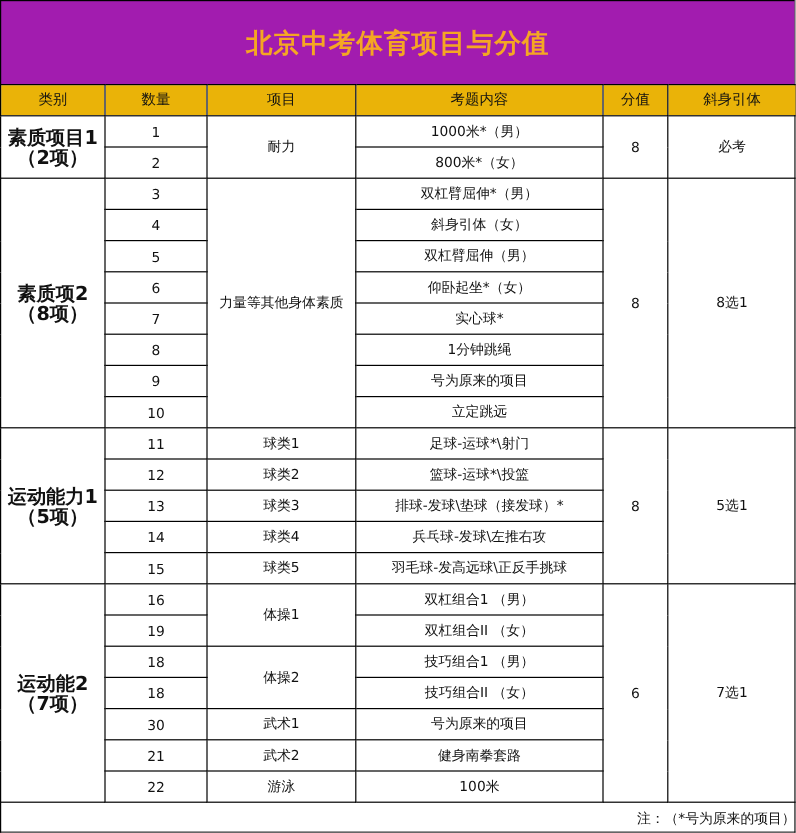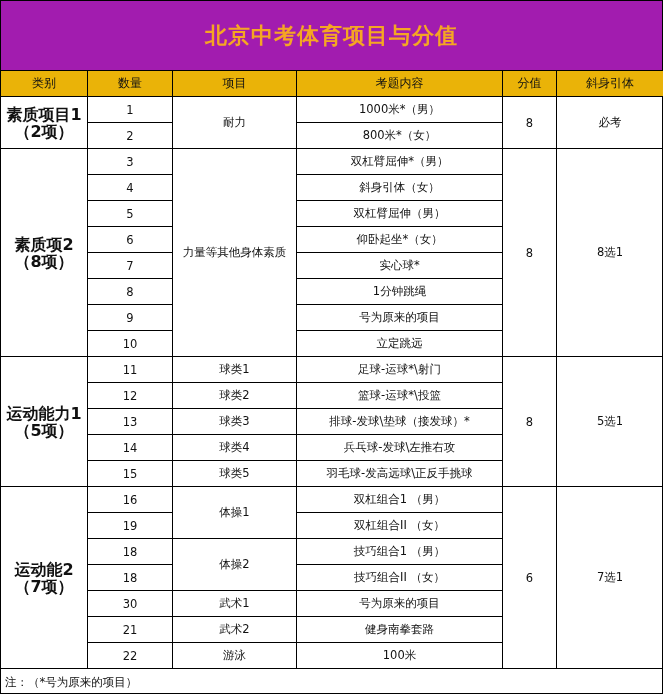--- a/index.html
+++ b/index.html
@@ -16,21 +16,21 @@
     position: absolute; left: 0; top: 70px;
     border-collapse: collapse; table-layout: fixed; width: 663px;
   }
   td, th {
     border: 1px solid #000; padding: 0; height: 25px;
     text-align: center; vertical-align: middle;
     font-size: 11.5px; color: #111; overflow: hidden; white-space: nowrap;
   }
   th { background: #eab308; font-weight: normal; font-size: 12px; height: 25px; }
   td.cat { font-weight: bold; font-size: 16px; line-height: 17px; white-space: normal; }
-  td.note { text-align: left; padding-left: 4px; height: 26px; font-size: 11.5px; margin-top: 18px; }
+  td.note { text-align: right; padding-left: 4px; height: 26px; font-size: 11.5px; margin-top: 18px; }
   .cat-line { display: block; }
 </style>
 </head>
 <body>
 
 <div class="sheet">
   <div class="title">北京中考体育项目与分值</div>
 
   <table>
     <colgroup>

